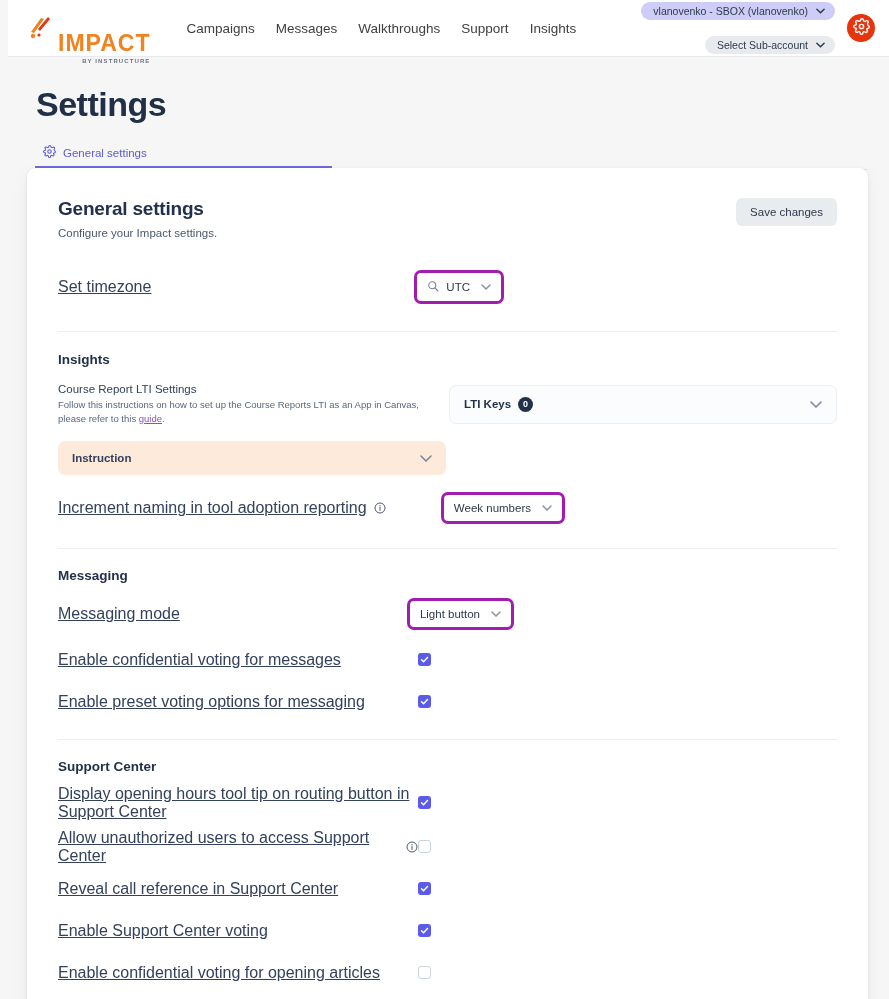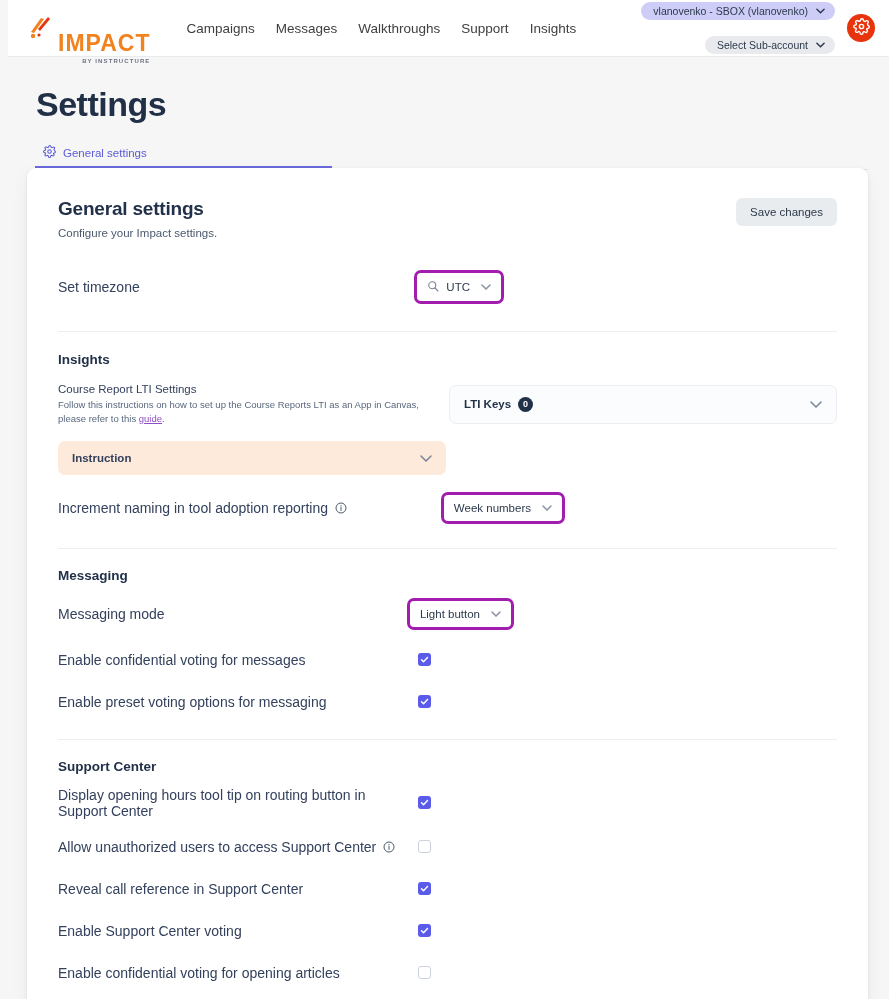--- a/index.html
+++ b/index.html
@@ -105,22 +105,22 @@
     border: none; border-radius: 6px;
     font-size: 11.5px; font-family: inherit;
     padding: 8px 14px; cursor: pointer;
   }
 
   .row {
     display: flex; align-items: center;
     min-height: 31px;
   }
   .row-label {
-    font-size: 14px; color: #33415c;
-    display: flex; align-items: center; gap: 7px;
+    font-size: 16px; color: #33415c;
+    display: flex; align-items: center; gap: 7px; text-decoration: underline;
   }
   .row-ctl { margin-left: auto; display: flex; align-items: center; }
 
   .sep { border-top: 1px solid #eceef1; margin: 0; }
 
   .section-title {
     font-size: 13.5px; font-weight: 700; color: #22314a;
   }
 
   

